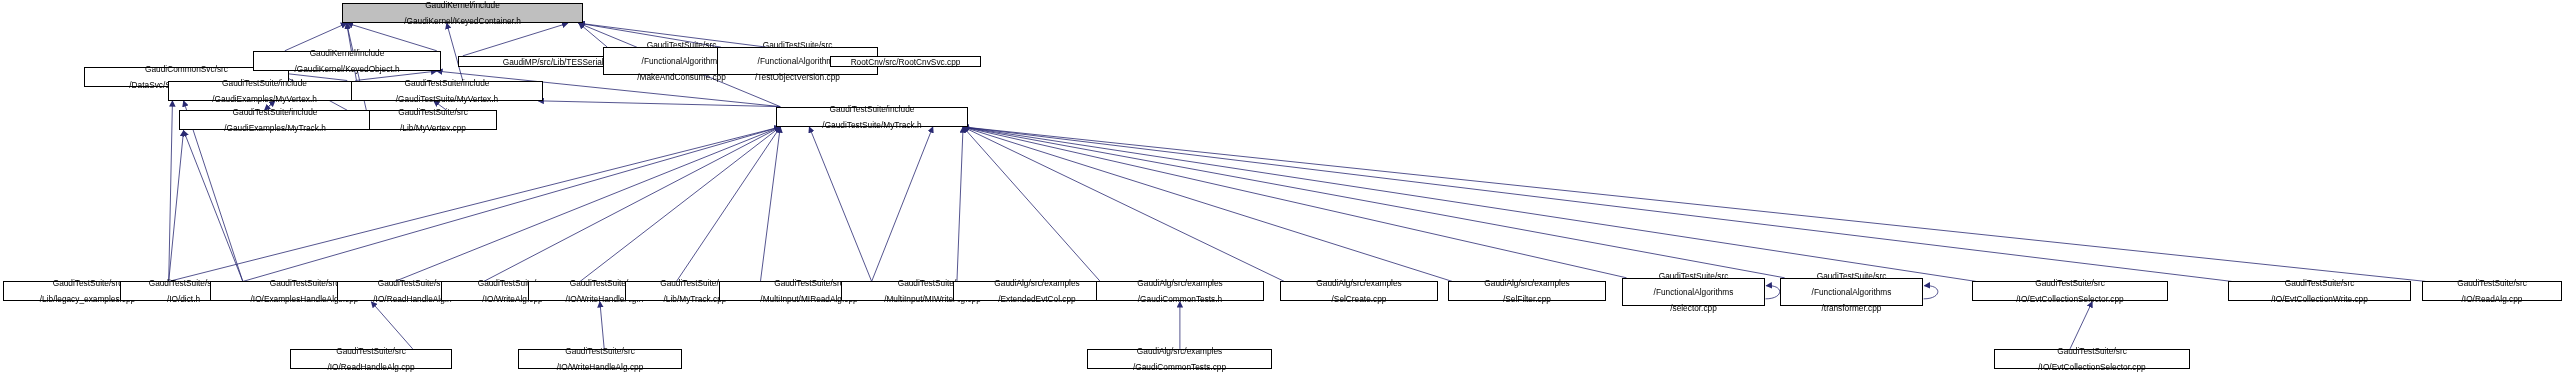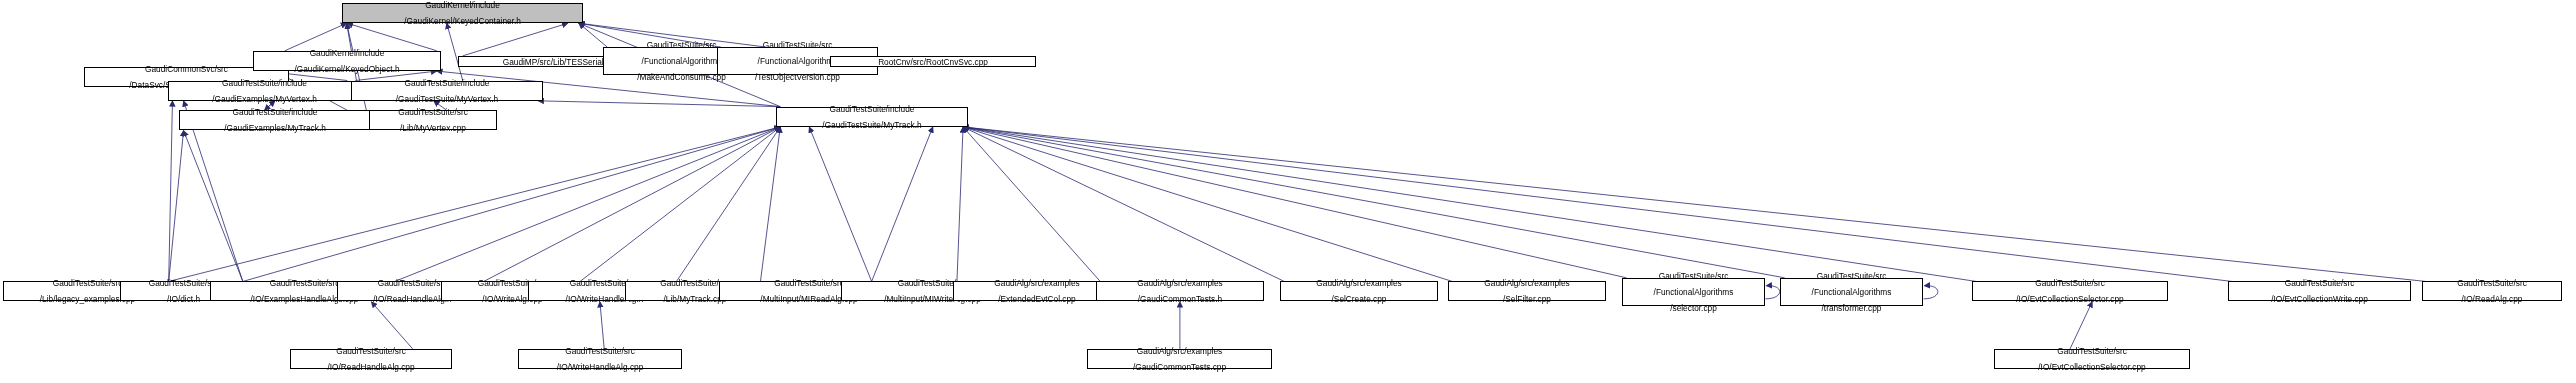--- a/index.html
+++ b/index.html
@@ -110,21 +110,21 @@
 /DataSvc/StoreExplorerAlg.cpp</div>
       <div class="node" style="left: 253px; top: 51px; width: 188px; height: 20.3px;">GaudiKernel/include
 /GaudiKernel/KeyedObject.h</div>
       <div class="node" style="left: 458px; top: 56px; width: 219px; height: 11px;">GaudiMP/src/Lib/TESSerializer.cpp</div>
       <div class="node" style="left: 603px; top: 47px; width: 157px; height: 27.6px;">GaudiTestSuite/src
 /FunctionalAlgorithms
 /MakeAndConsume.cpp</div>
       <div class="node" style="left: 717px; top: 47px; width: 161px; height: 27.6px;">GaudiTestSuite/src
 /FunctionalAlgorithms
 /TestObjectVersion.cpp</div>
-      <div class="node" style="left: 830px; top: 56px; width: 206px; height: 11px; text-align: right;">RootCnv/src/RootCnvSvc.cpp</div>
+      <div class="node" style="left: 830px; top: 56px; width: 151px; height: 11px; text-align: right;">RootCnv/src/RootCnvSvc.cpp</div>
       <div class="node" style="left: 168px; top: 81px; width: 193px; height: 20.3px;">GaudiTestSuite/include
 /GaudiExamples/MyVertex.h</div>
       <div class="node" style="left: 351px; top: 81px; width: 192px; height: 20.3px;">GaudiTestSuite/include
 /GaudiTestSuite/MyVertex.h</div>
       <div class="node" style="left: 179px; top: 110px; width: 192px; height: 20.3px;">GaudiTestSuite/include
 /GaudiExamples/MyTrack.h</div>
       <div class="node" style="left: 369px; top: 110px; width: 128px; height: 20.3px;">GaudiTestSuite/src
 /Lib/MyVertex.cpp</div>
       <div class="node" style="left: 776px; top: 107px; width: 192px; height: 20.3px;">GaudiTestSuite/include
 /GaudiTestSuite/MyTrack.h</div>

